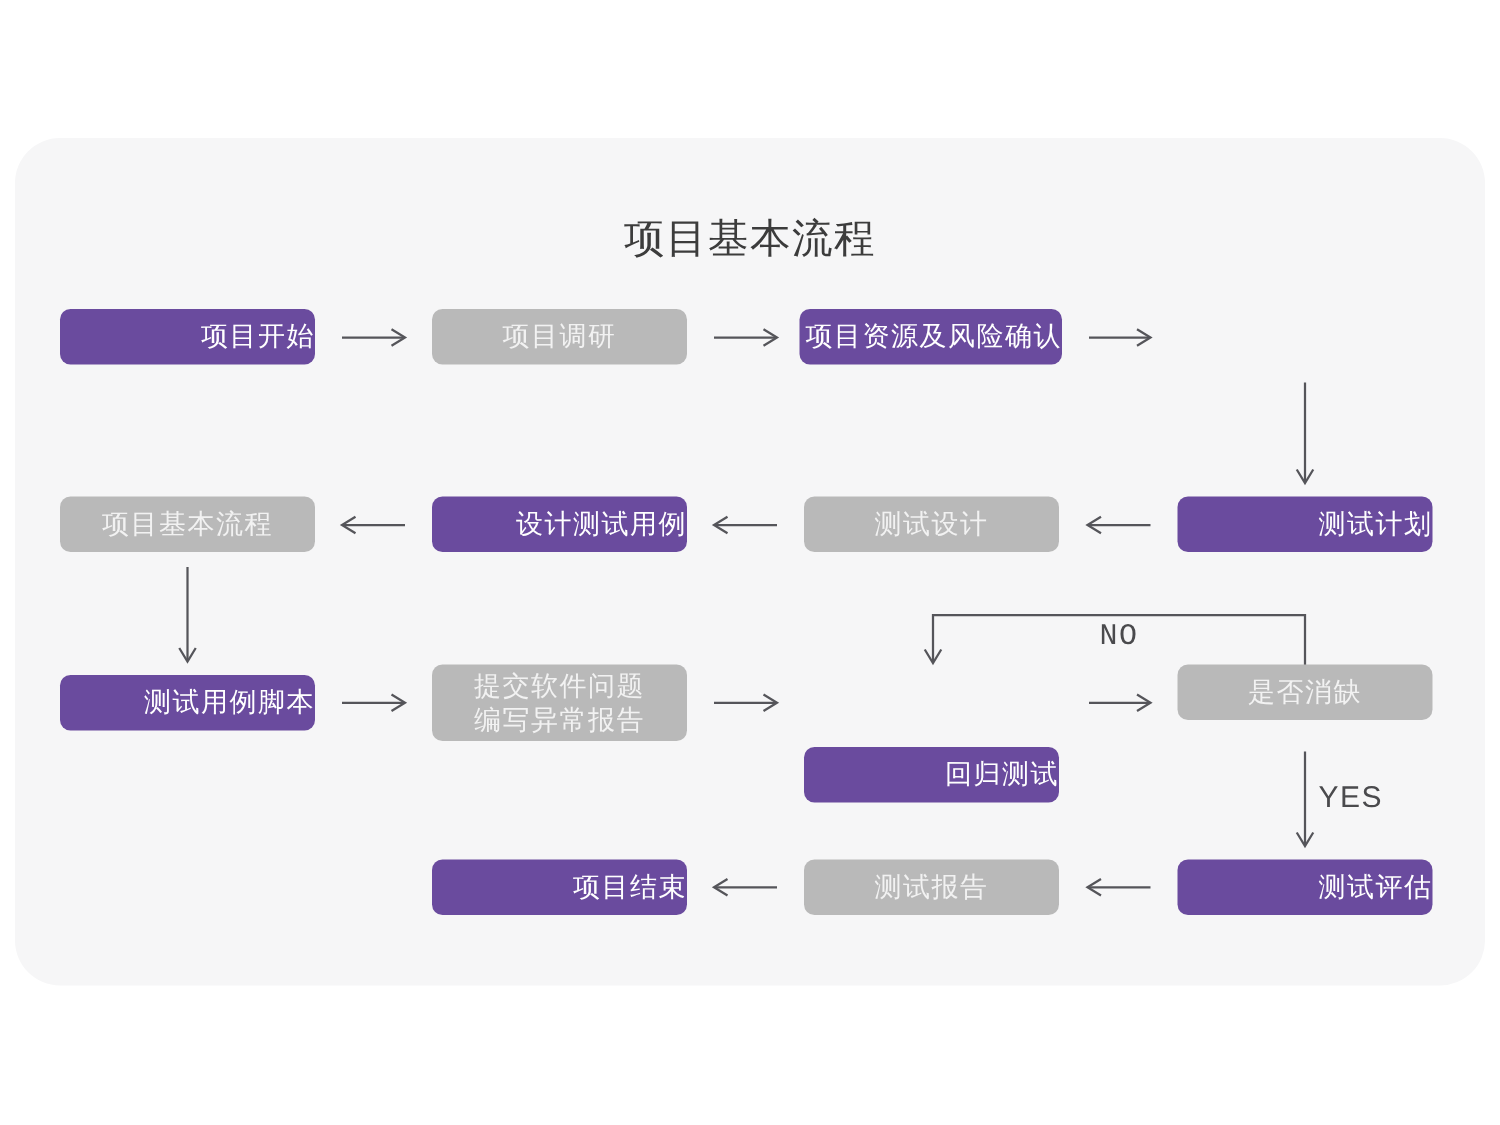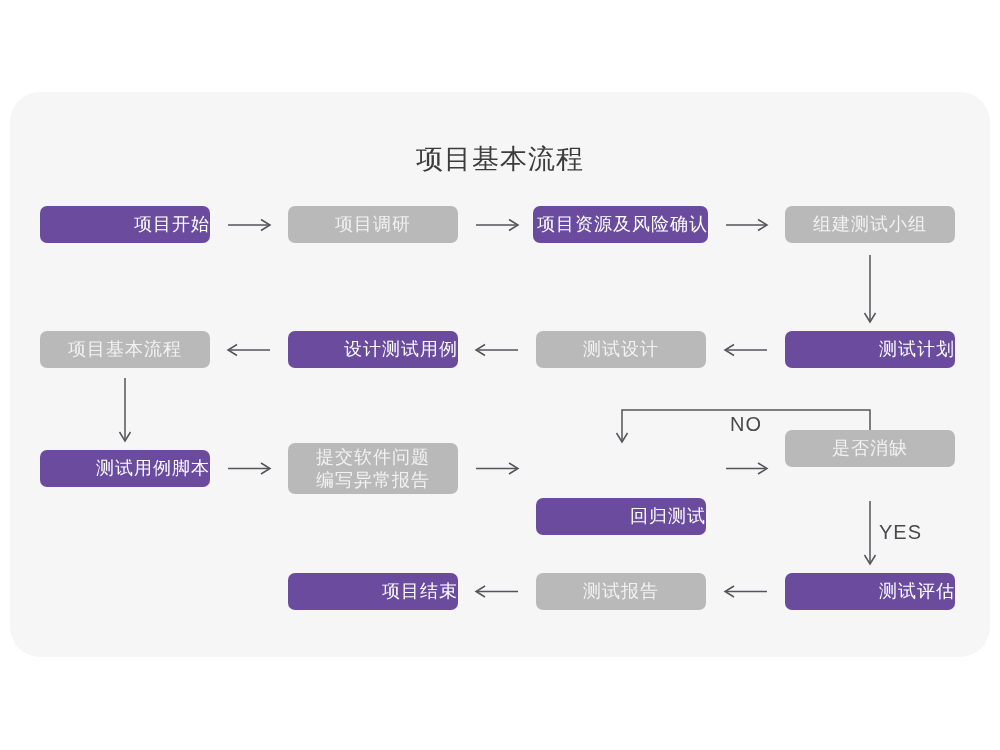--- a/index.html
+++ b/index.html
@@ -150,23 +150,20 @@
 
   <div class="node purple" style="left:40px; top:206px;">
     <span>项目开始</span>
   </div>
   <div class="node gray" style="left:288px; top:206px;">
     <span>项目调研</span>
   </div>
   <div class="node purple" style="left:533px; top:206px; width:175px;">
     <span>项目资源及风险确认</span>
   </div>
-  <div class="node gray" style="left:785px; top:206px;">
-    <span>组建测试小组</span>
-  </div>
 
   <div class="node gray" style="left:40px; top:331px;">
     <span>项目基本流程</span>
   </div>
   <div class="node purple" style="left:288px; top:331px;">
     <span>设计测试用例</span>
   </div>
   <div class="node gray" style="left:536px; top:331px;">
     <span>测试设计</span>
   </div>
@@ -177,30 +174,30 @@
   <div class="node purple" style="left:40px; top:450px;">
     <span>测试用例脚本</span>
   </div>
   <div class="node gray" style="left:288px; top:443px; height:51px;">
     <span>提交软件问题</span>
     <span>编写异常报告</span>
   </div>
   <div class="node purple" style="left:536px; top:450px;margin-top:48px;">
     <span>回归测试</span>
   </div>
-  <div class="node gray" style="left:785px; top:430px;">
+  <div class="node gray" style="left:785px; top:443px;">
     <span>是否消缺</span>
   </div>
 
   <div class="node purple" style="left:288px; top:573px;">
     <span>项目结束</span>
   </div>
   <div class="node gray" style="left:536px; top:573px;">
     <span>测试报告</span>
   </div>
   <div class="node purple" style="left:785px; top:573px;">
     <span>测试评估</span>
   </div>
 
-  <div class="branch-label" style="left:718px; top:413px; width:56px; text-align:center;">NO</div>
+  <div class="branch-label" style="left:718px; top:413px; width:56px; text-align:center;font-family:Liberation Mono, monospace;">NO</div>
   <div class="branch-label" style="left:879px; top:521px;">YES</div>
 
 </div>
 
 </body></html>

